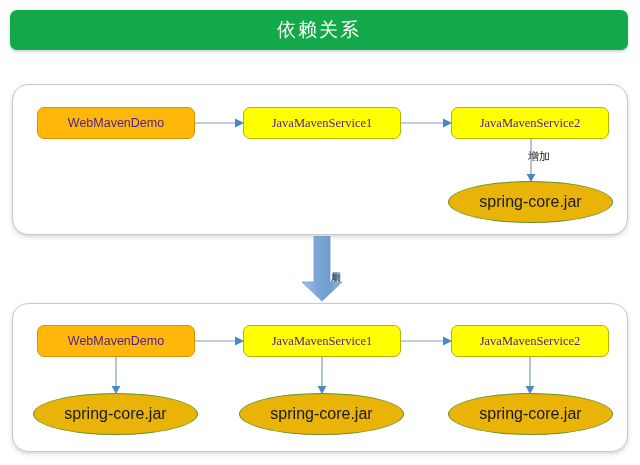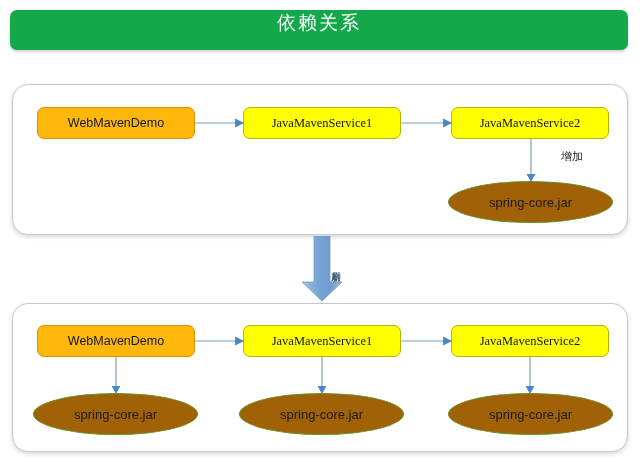--- a/index.html
+++ b/index.html
@@ -19,21 +19,21 @@
   #title-banner {
     position: absolute;
     left: 10px;
     top: 10px;
     width: 618px;
     height: 40px;
     background: #13a94b;
     border-radius: 7px;
     box-shadow: 0 2px 3px rgba(0,0,0,0.18);
     display: flex;
-    align-items: flex-start;
+    align-items: center;
     justify-content: center;
   }
   #title-text {
     color: #ffffff;
     font-size: 19px;
     letter-spacing: 2px;
     font-family: "DejaVu Sans", "Liberation Sans", sans-serif;
   }
 
   
@@ -59,44 +59,44 @@
 
   
   .node-box {
     position: absolute;
     height: 32px;
     border-radius: 7px;
     display: flex;
     align-items: center;
     justify-content: center;
     font-size: 12.5px;
-    color: #0f172a;
+    color: #4c1d95;
     box-sizing: border-box;
   }
   .node-box.orange {
     background: #ffb709;
     border: 1.6px solid #d99200;
   }
   .node-box.yellow {
     background: #ffff00;
     border: 1.6px solid #b3b300;
     font-family: Liberation Serif, serif;
   }
 
   
   .jar-ellipse {
     position: absolute;
     height: 42px;
     border-radius: 50%;
-    background: #a16207;
+    background: #eab308;
     border: 1.3px solid #5f9427;
     display: flex;
     align-items: center;
     justify-content: center;
-    font-size: 13px;
+    font-size: 16px;
     color: #1a1a1a;
     box-sizing: border-box;
   }
 
   
   .connector {
     position: absolute;
     pointer-events: none;
   }
   .connector svg { display: block; overflow: visible; }
@@ -174,21 +174,21 @@
     <polygon points="42,3.6 51,8 42,12.4" fill="#4a87c4"></polygon>
   </svg>
 </div>
 
 <div class="connector" style="left:523px; top:139px; width:16px; height:44px;">
   <svg width="16" height="44" viewBox="0 0 16 44">
     <line x1="8" y1="0" x2="8" y2="35" stroke="#7f9db9" stroke-width="1.2"></line>
     <polygon points="3.6,35 8,43 12.4,35" fill="#4a87c4"></polygon>
   </svg>
 </div>
-<div class="edge-label" style="left:561px; top:149px;">增加</div>
+<div class="edge-label" style="left:528px; top:149px;">增加</div>
 
 <div class="jar-ellipse" style="left:448px; top:181px; width:165px;">
   <span>spring-core.jar</span>
 </div>
 
 <div id="refresh-arrow">
   <svg width="44" height="66" viewBox="0 0 44 66">
     <defs>
       <linearGradient id="blockArrowGrad" x1="0" y1="0" x2="1" y2="0">
         <stop offset="0%" stop-color="#a9c6e6"></stop>

